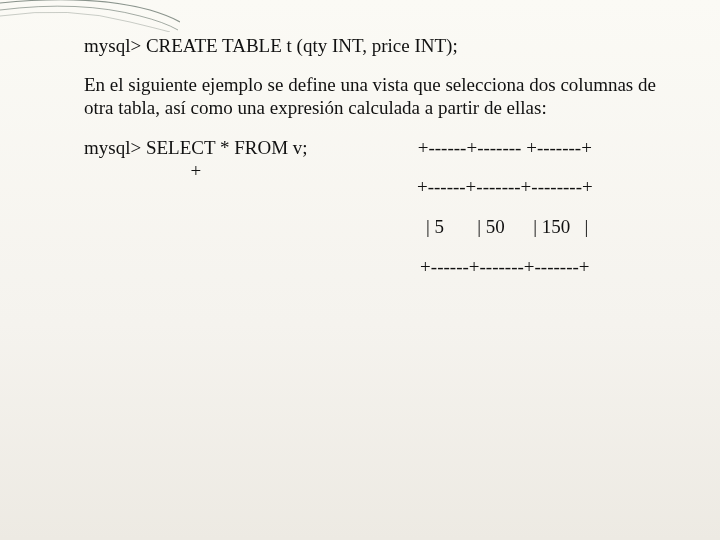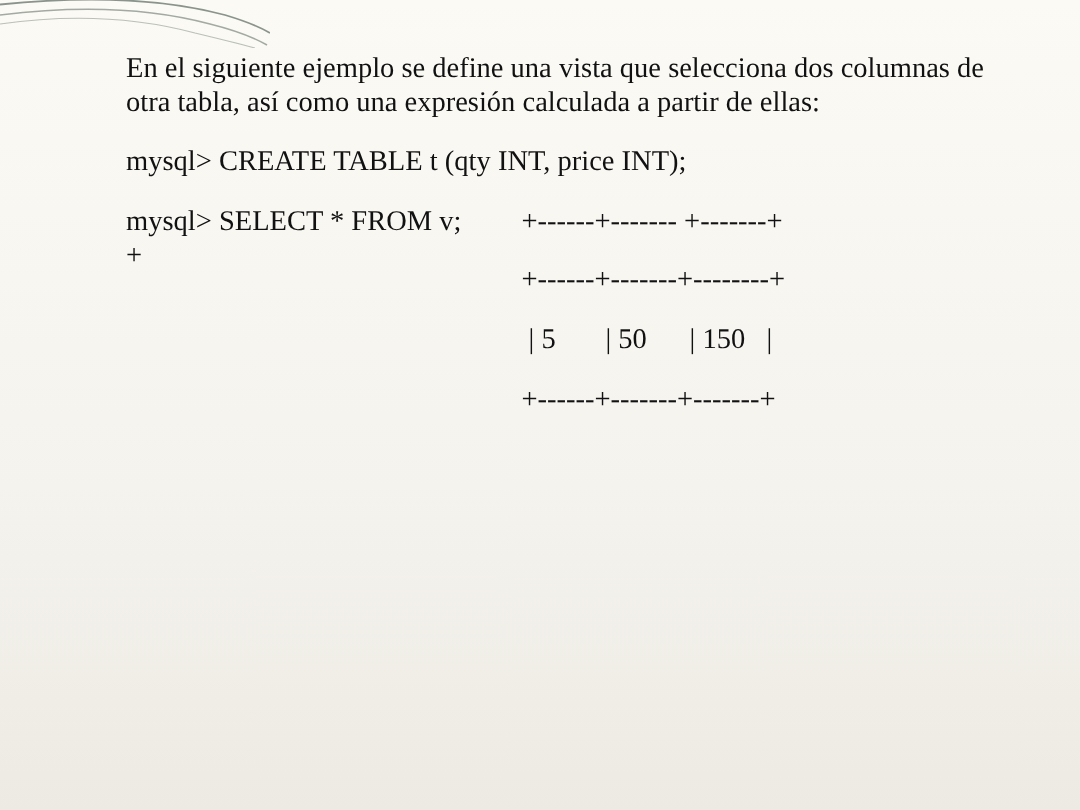--- a/index.html
+++ b/index.html
@@ -35,20 +35,21 @@
     font-size: 19px;
     line-height: 1.22;
   }
   .para {
     margin-bottom: 16px;
   }
   .row-wrap {
     display: flex;
     align-items: flex-start;
     gap: 40px;
+    text-align: center;
   }
   .left-col { flex: 0 0 auto; }
   .right-col {
     flex: 1 1 auto;
     font-size: 19px;
     line-height: 1.25;
   }
   .tline { margin-bottom: 16px; white-space: pre; }
 </style>
 </head>
@@ -59,26 +60,26 @@
   <div class="deco">
     <svg width="180" height="32" viewBox="0 0 180 32">
       <path d="M0,3 Q90,-6 150,10 Q170,16 180,22" fill="none" stroke="#5a685f" stroke-width="1.2" opacity="0.7"></path>
       <path d="M0,10 Q80,0 140,16 Q164,22 178,30" fill="none" stroke="#5a685f" stroke-width="1" opacity="0.55"></path>
       <path d="M0,16 Q70,6 130,22 Q155,28 170,32" fill="none" stroke="#5a685f" stroke-width="0.8" opacity="0.4"></path>
     </svg>
   </div>
 
   <div class="content">
 
+    <div class="para">mysql&gt; CREATE TABLE t (qty INT, price INT);</div>
+
     <div class="para" style="position:relative;">
       
       <span>En el siguiente ejemplo se define una vista que selecciona dos columnas de otra tabla, así como una expresión calculada a partir de ellas:</span>
     </div>
-
-    <div class="para">mysql&gt; CREATE TABLE t (qty INT, price INT);</div>
 
 
 
     <div class="row-wrap">
       <div class="left-col">
         <div>mysql&gt; SELECT * FROM v;</div>
         <div>+</div>
       </div>
       <div class="right-col">
         <div class="tline">+------+------- +-------+</div>

